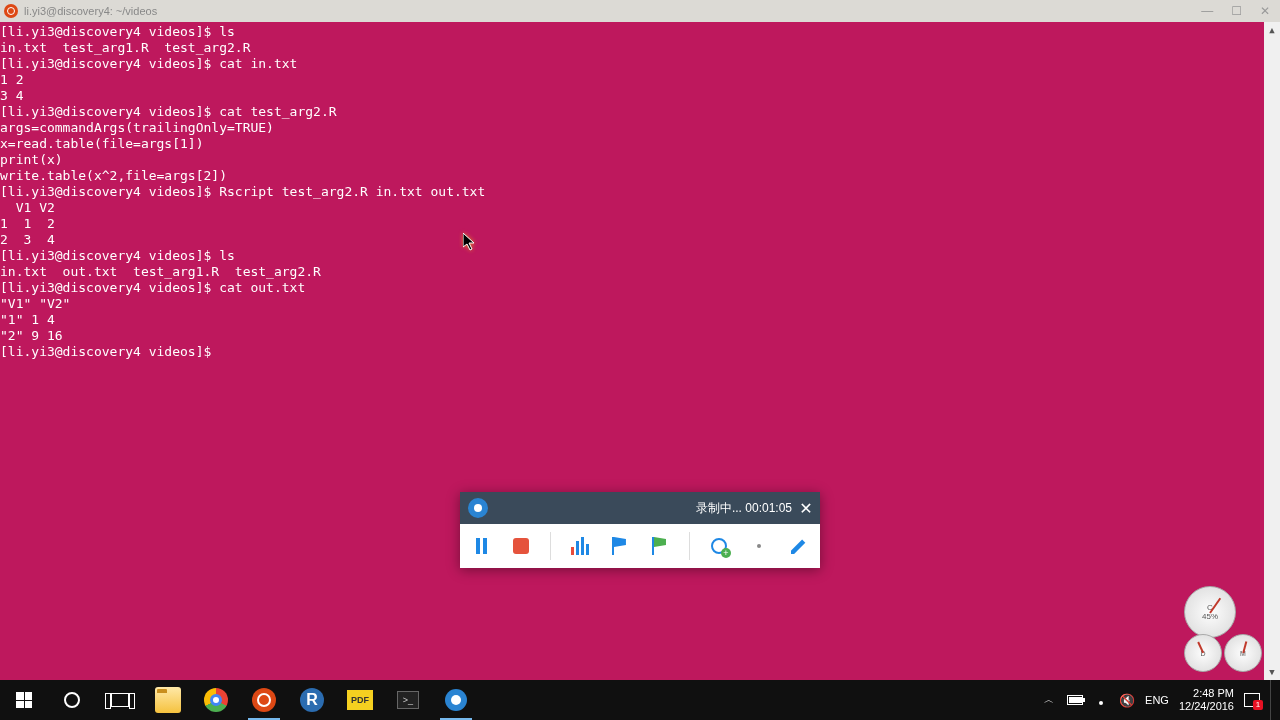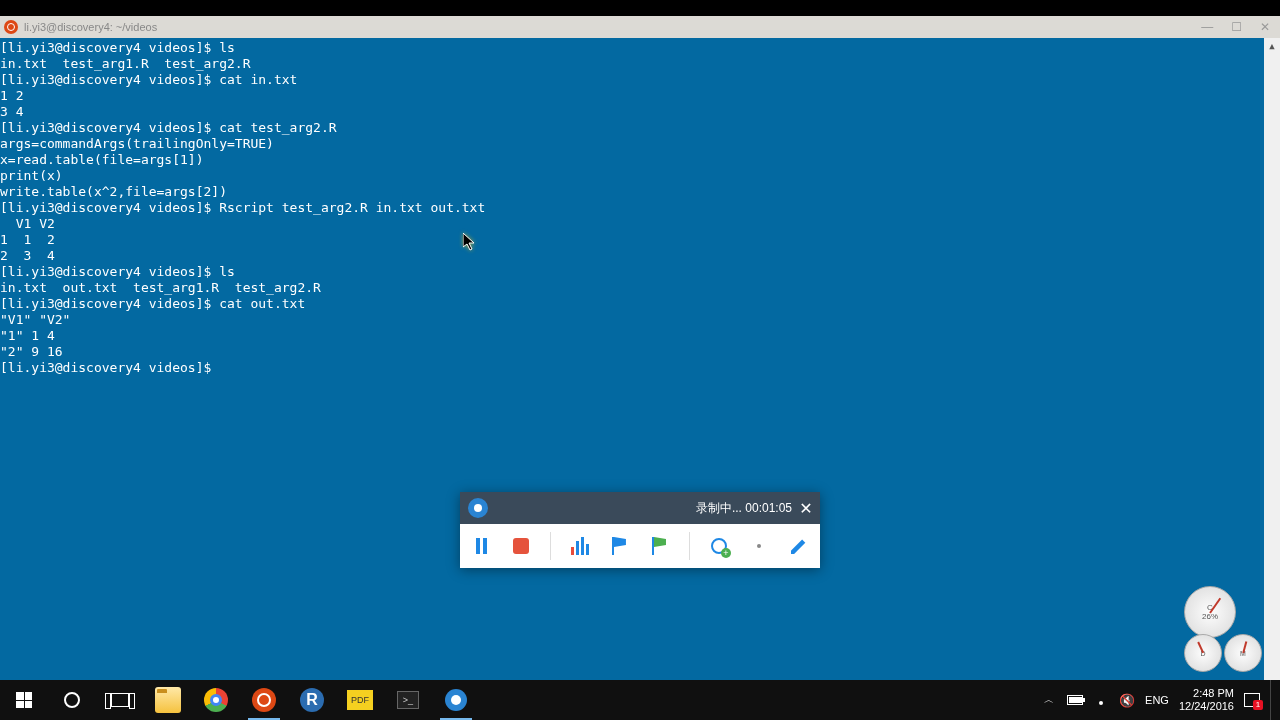--- a/index.html
+++ b/index.html
@@ -1,27 +1,27 @@
 <!DOCTYPE html>
 <html><head>
 <meta charset="utf-8">
 <style>
 * { margin: 0; padding: 0; box-sizing: border-box; }
 body { width: 1280px; height: 720px; overflow: hidden; font-family: "Segoe UI", Arial, sans-serif; background: #000; position: relative; }
 
 
-.terminal-window { position: absolute; top: 16px; left: 0; width: 1280px; height: 680px; background: #000; }
+.terminal-window { position: absolute; top: 0; left: 0; width: 1280px; height: 680px; background: #000; }
 .titlebar { height: 22px; background: #dcdad5; display: flex; align-items: center; padding: 0 4px; color: #888; font-size: 11px; }
 .titlebar .ubuntu-logo { width: 14px; height: 14px; background: #dd4814; border-radius: 50%; margin-right: 6px; display: flex; align-items: center; justify-content: center; }
 .titlebar .ubuntu-logo::after { content: ""; width: 6px; height: 6px; border: 1.5px solid #fff; border-radius: 50%; }
 .titlebar .title-text { flex: 1; }
 .titlebar .win-controls { display: flex; gap: 18px; color: #999; font-size: 12px; padding-right: 6px; }
 .titlebar .win-controls span { cursor: pointer; }
 
-.term-body { background: #0369a1; color: #fff; font-family: "DejaVu Sans Mono", "Consolas", monospace; font-size: 13px; line-height: 16px; padding: 2px 0 8px 0; white-space: pre; position: relative; height: calc(100% - 22px); }
+.term-body { background: #be185d; color: #fff; font-family: "DejaVu Sans Mono", "Consolas", monospace; font-size: 13px; line-height: 16px; padding: 2px 0 8px 0; white-space: pre; position: relative; height: calc(100% - 22px); }
 .scroll-region { position: absolute; right: 0; top: 0; width: 16px; height: 100%; background: #f0f0f0; }
 .scroll-up { position: absolute; top: 0; width: 16px; height: 16px; background: #f0f0f0; display:flex; align-items:center; justify-content:center; font-size:9px; color:#555;}
 .scroll-down { position: absolute; bottom: 0; width: 16px; height: 16px; background: #f0f0f0; display:flex; align-items:center; justify-content:center; font-size:9px; color:#555;}
 
 
 .mouse-pointer { position: absolute; left: 463px; top: 233px; width: 14px; height: 18px; pointer-events: none; }
 .mouse-pointer svg { filter: drop-shadow(0 0 2px rgba(255,200,0,0.6)); }
 
 
 .recorder { position: absolute; left: 460px; top: 492px; width: 360px; background: #fff; box-shadow: 0 2px 12px rgba(0,0,0,0.4); }
@@ -72,21 +72,21 @@
 .taskview::before, .taskview::after { content:""; position:absolute; width:4px; height:14px; border:1.5px solid #fff; top:-1.5px;}
 .taskview::before { left:-7px;} .taskview::after { right:-7px;}
 .app-icon { width:26px; height:26px; border-radius:3px; display:flex; align-items:center; justify-content:center; font-size:11px; font-weight:bold;}
 .explorer { background: linear-gradient(#ffe9a8,#f5c23e); position:relative;}
 .explorer::before{content:""; position:absolute; top:2px; left:2px; width:10px; height:4px; background:#c98f1e; border-radius:1px 1px 0 0;}
 .chrome { width:24px; height:24px; border-radius:50%; background: conic-gradient(#ea4335 0 120deg, #4caf50 120deg 240deg, #fbbc05 240deg 360deg); position:relative;}
 .chrome::after{content:""; position:absolute; inset:6px; background:#fff; border-radius:50%; border:3px solid #4285f4;}
 .ubuntu-app { width:24px; height:24px; background:#dd4814; border-radius:50%; display:flex; align-items:center; justify-content:center;}
 .ubuntu-app::after{content:""; width:10px; height:10px; border:2px solid #fff; border-radius:50%;}
 .r-app { width:24px; height:24px; background:#2b6cb0; border-radius:50%; color:#fff; display:flex;align-items:center;justify-content:center; font-weight:bold;}
-.pdf-app { width:26px; height:20px; background:#f5d020; color:#333; font-size:9px; display:flex;align-items:center;justify-content:center; font-weight:normal;}
+.pdf-app { width:26px; height:20px; background:#f5d020; color:#333; font-size:9px; display:flex;align-items:center;justify-content:center; font-weight:bold;}
 .cmd-app { width:22px; height:18px; background:#222; border:1px solid #666; color:#ccc; font-size:9px; display:flex;align-items:center;justify-content:center;}
 .rec-app { width:22px; height:22px; background:#2a84d2; border-radius:50%; position:relative;}
 .rec-app::after{content:"";position:absolute;inset:6px;background:#fff;border-radius:50%;}
 
 .tb-right { margin-left:auto; display:flex; align-items:center; height:100%; color:#fff; font-size:11px; gap:10px; padding-right:4px;}
 .tray-ico { width:16px; height:16px; display:flex; align-items:center; justify-content:center; cursor:pointer;}
 .chevron-up { font-size:10px;}
 .battery { width:18px; height:10px; border:1px solid #fff; position:relative;}
 .battery::after{content:"";position:absolute;right:-3px;top:2px;width:2px;height:4px;background:#fff;}
 .battery .fill{position:absolute;left:1px;top:1px;bottom:1px;width:14px;background:#fff;}
@@ -166,21 +166,21 @@
     <div class="rec-btn">
         <div class="pencil-ico"></div>
       </div>
   </div>
 </div>
 
 <div class="gauges">
   <div class="gauge-lg">
     <div class="needle"></div>
     <div>C</div>
-    <div>26%</div>
+    <div>45%</div>
   </div>
   <div class="gauge-row">
     <div class="gauge-sm g1">
         <div class="needle"></div>
         <span>D</span>
       </div>
     <div class="gauge-sm g2">
         <div class="needle"></div>
         <span>M</span>
       </div>

